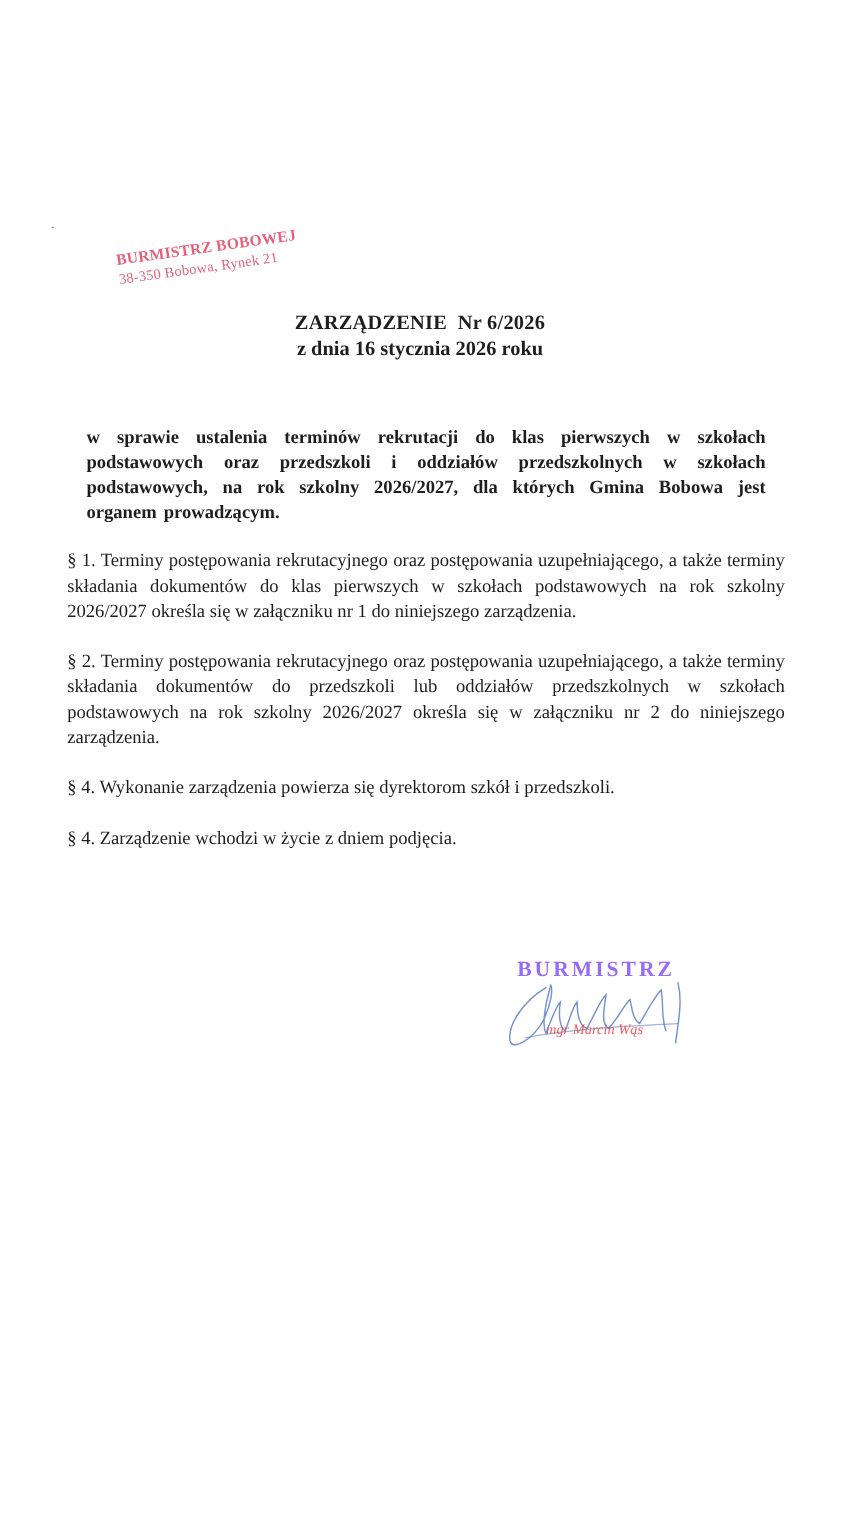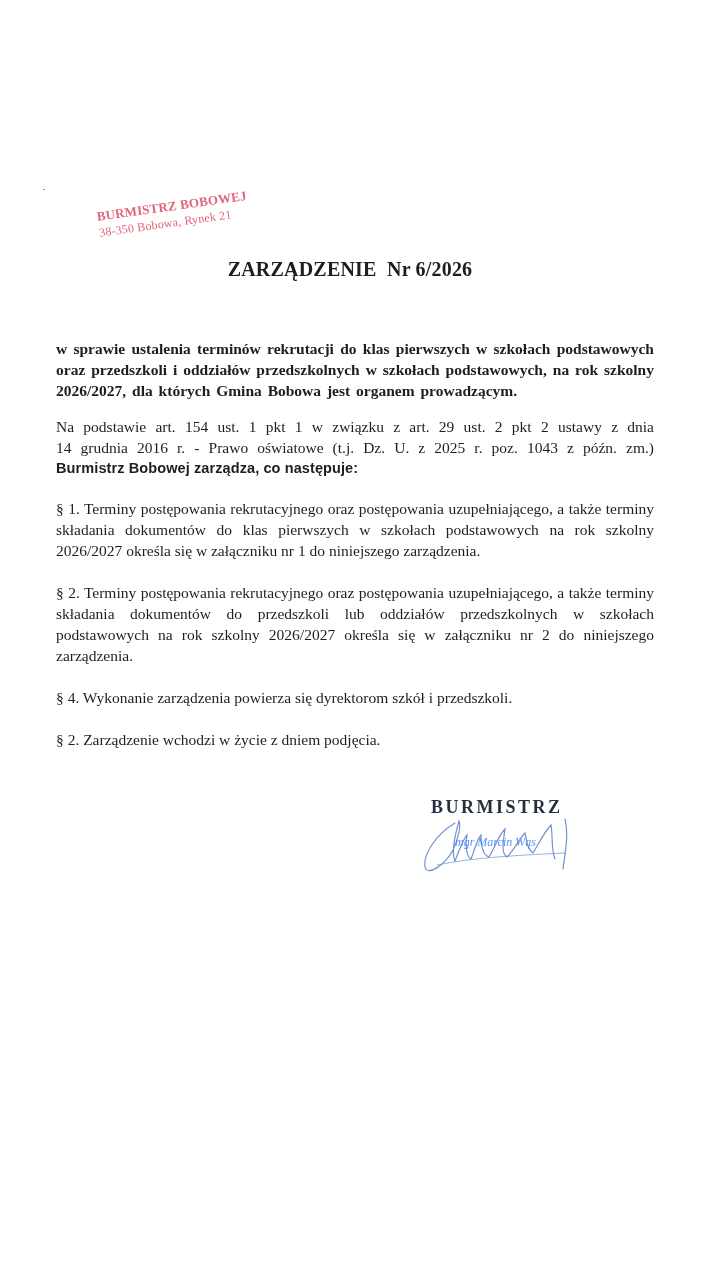--- a/index.html
+++ b/index.html
@@ -44,38 +44,38 @@
       margin-top: 2px;
       letter-spacing: 0.2px;
     }
     .header {
       position: absolute;
       left: 0;
       width: 700px;
       top: 258px;
       text-align: center;
       font-weight: bold;
-      font-size: 20px;
+      font-size: 17px;
       line-height: 22px;
     }
     .header .h1 { letter-spacing: 0.2px; }
     .content {
       position: absolute;
       left: 56px;
       width: 598px;
       top: 338px;
       font-size: 15.5px;
       line-height: 21px;
     }
     .subject {
       font-weight: bold;
       text-align: justify;
       text-align-last: left;
       word-spacing: 2px;
-      margin: 0;
+      margin: 16px;
     }
     .basis {
       margin: 15px 0 0 0;
       text-align: justify;
     }
     .basis .line1 {
       display: block;
       text-align: justify;
       text-align-last: justify;
     }
@@ -101,31 +101,31 @@
       position: absolute;
       left: 415px;
       top: 795px;
       width: 190px;
       height: 90px;
     }
     .sig-title {
       position: absolute;
       left: 16px;
       top: 2px;
-      color: #0f172a;
+      color: #8b5cf6;
       font-weight: bold;
       font-size: 18px;
       letter-spacing: 2.5px;
       opacity: 0.9;
     }
     .sig-name {
       position: absolute;
       left: 40px;
-      top: 40px;
-      color: #3b82f6;
+      top: 56px;
+      color: #ef4444;
       font-style: italic;
       font-size: 12px;
       opacity: 0.85;
     }
     .sig-scribble {
       position: absolute;
       left: 0;
       top: 0;
       width: 190px;
       height: 90px;
@@ -136,35 +136,31 @@
 
 <div class="speck"></div>
 
 <div class="stamp-top">
   <div class="l1">BURMISTRZ BOBOWEJ</div>
   <div class="l2">38-350 Bobowa, Rynek 21</div>
 </div>
 
 <div class="header">
   <div class="h1" style="white-space:pre;">ZARZĄDZENIE  Nr 6/2026</div>
+  <div>z dnia 16 stycznia 2026 roku</div>
 </div>
 
 <div class="content">
   <p class="subject">w sprawie ustalenia terminów rekrutacji do klas pierwszych w szkołach podstawowych oraz przedszkoli i oddziałów przedszkolnych w szkołach podstawowych, na rok szkolny 2026/2027, dla których Gmina Bobowa jest organem prowadzącym.</p>
 
-  <p class="basis">
-    <span class="line1">Na podstawie art. 154 ust. 1 pkt 1 w związku z art. 29 ust. 2 pkt 2 ustawy z dnia</span>
-    <span class="line2">14 grudnia 2016 r. - Prawo oświatowe (t.j. Dz. U. z 2025 r. poz. 1043 z późn. zm.)</span>
-    <span class="decree-intro">Burmistrz Bobowej zarządza, co następuje:</span>
-  </p>
 
   <p class="para p1">§ 1. Terminy postępowania rekrutacyjnego oraz postępowania uzupełniającego, a także terminy składania dokumentów do klas pierwszych w szkołach podstawowych na rok szkolny 2026/2027 określa się w załączniku nr 1 do niniejszego zarządzenia.</p>
   <p class="para">§ 2. Terminy postępowania rekrutacyjnego oraz postępowania uzupełniającego, a także terminy składania dokumentów do przedszkoli lub oddziałów przedszkolnych w szkołach podstawowych na rok szkolny 2026/2027 określa się w załączniku nr 2 do niniejszego zarządzenia.</p>
   <p class="para">§ 4. Wykonanie zarządzenia powierza się dyrektorom szkół i przedszkoli.</p>
-  <p class="para">§ 2. Zarządzenie wchodzi w życie z dniem podjęcia.</p>
+  <p class="para">§ 4. Zarządzenie wchodzi w życie z dniem podjęcia.</p>
 </div>
 
 <div class="signature-block">
   <div class="sig-title">BURMISTRZ</div>
   <svg class="sig-scribble" viewBox="0 0 190 90">
     <path d="M40 28 C 20 40, 8 60, 10 72 C 12 82, 30 70, 38 55 C 44 42, 46 30, 44 26 C 40 40, 36 58, 40 66 C 44 56, 48 44, 52 40 C 50 52, 52 62, 56 64 C 60 54, 62 44, 66 40 C 66 52, 68 60, 74 62 C 80 52, 84 40, 90 34 C 88 48, 86 58, 92 62 C 100 54, 104 44, 110 38 C 112 46, 112 54, 118 58 C 124 48, 130 36, 136 30 C 138 42, 136 54, 140 64 M 150 24 C 154 40, 150 58, 148 74" fill="none" stroke="#5a7fc8" stroke-width="1.2" stroke-linecap="round" opacity="0.85"></path>
     <path d="M22 70 C 60 62, 110 60, 150 58" fill="none" stroke="#5a7fc8" stroke-width="1" opacity="0.6"></path>
   </svg>
   <div class="sig-name">mgr Marcin Wąs</div>
 </div>

